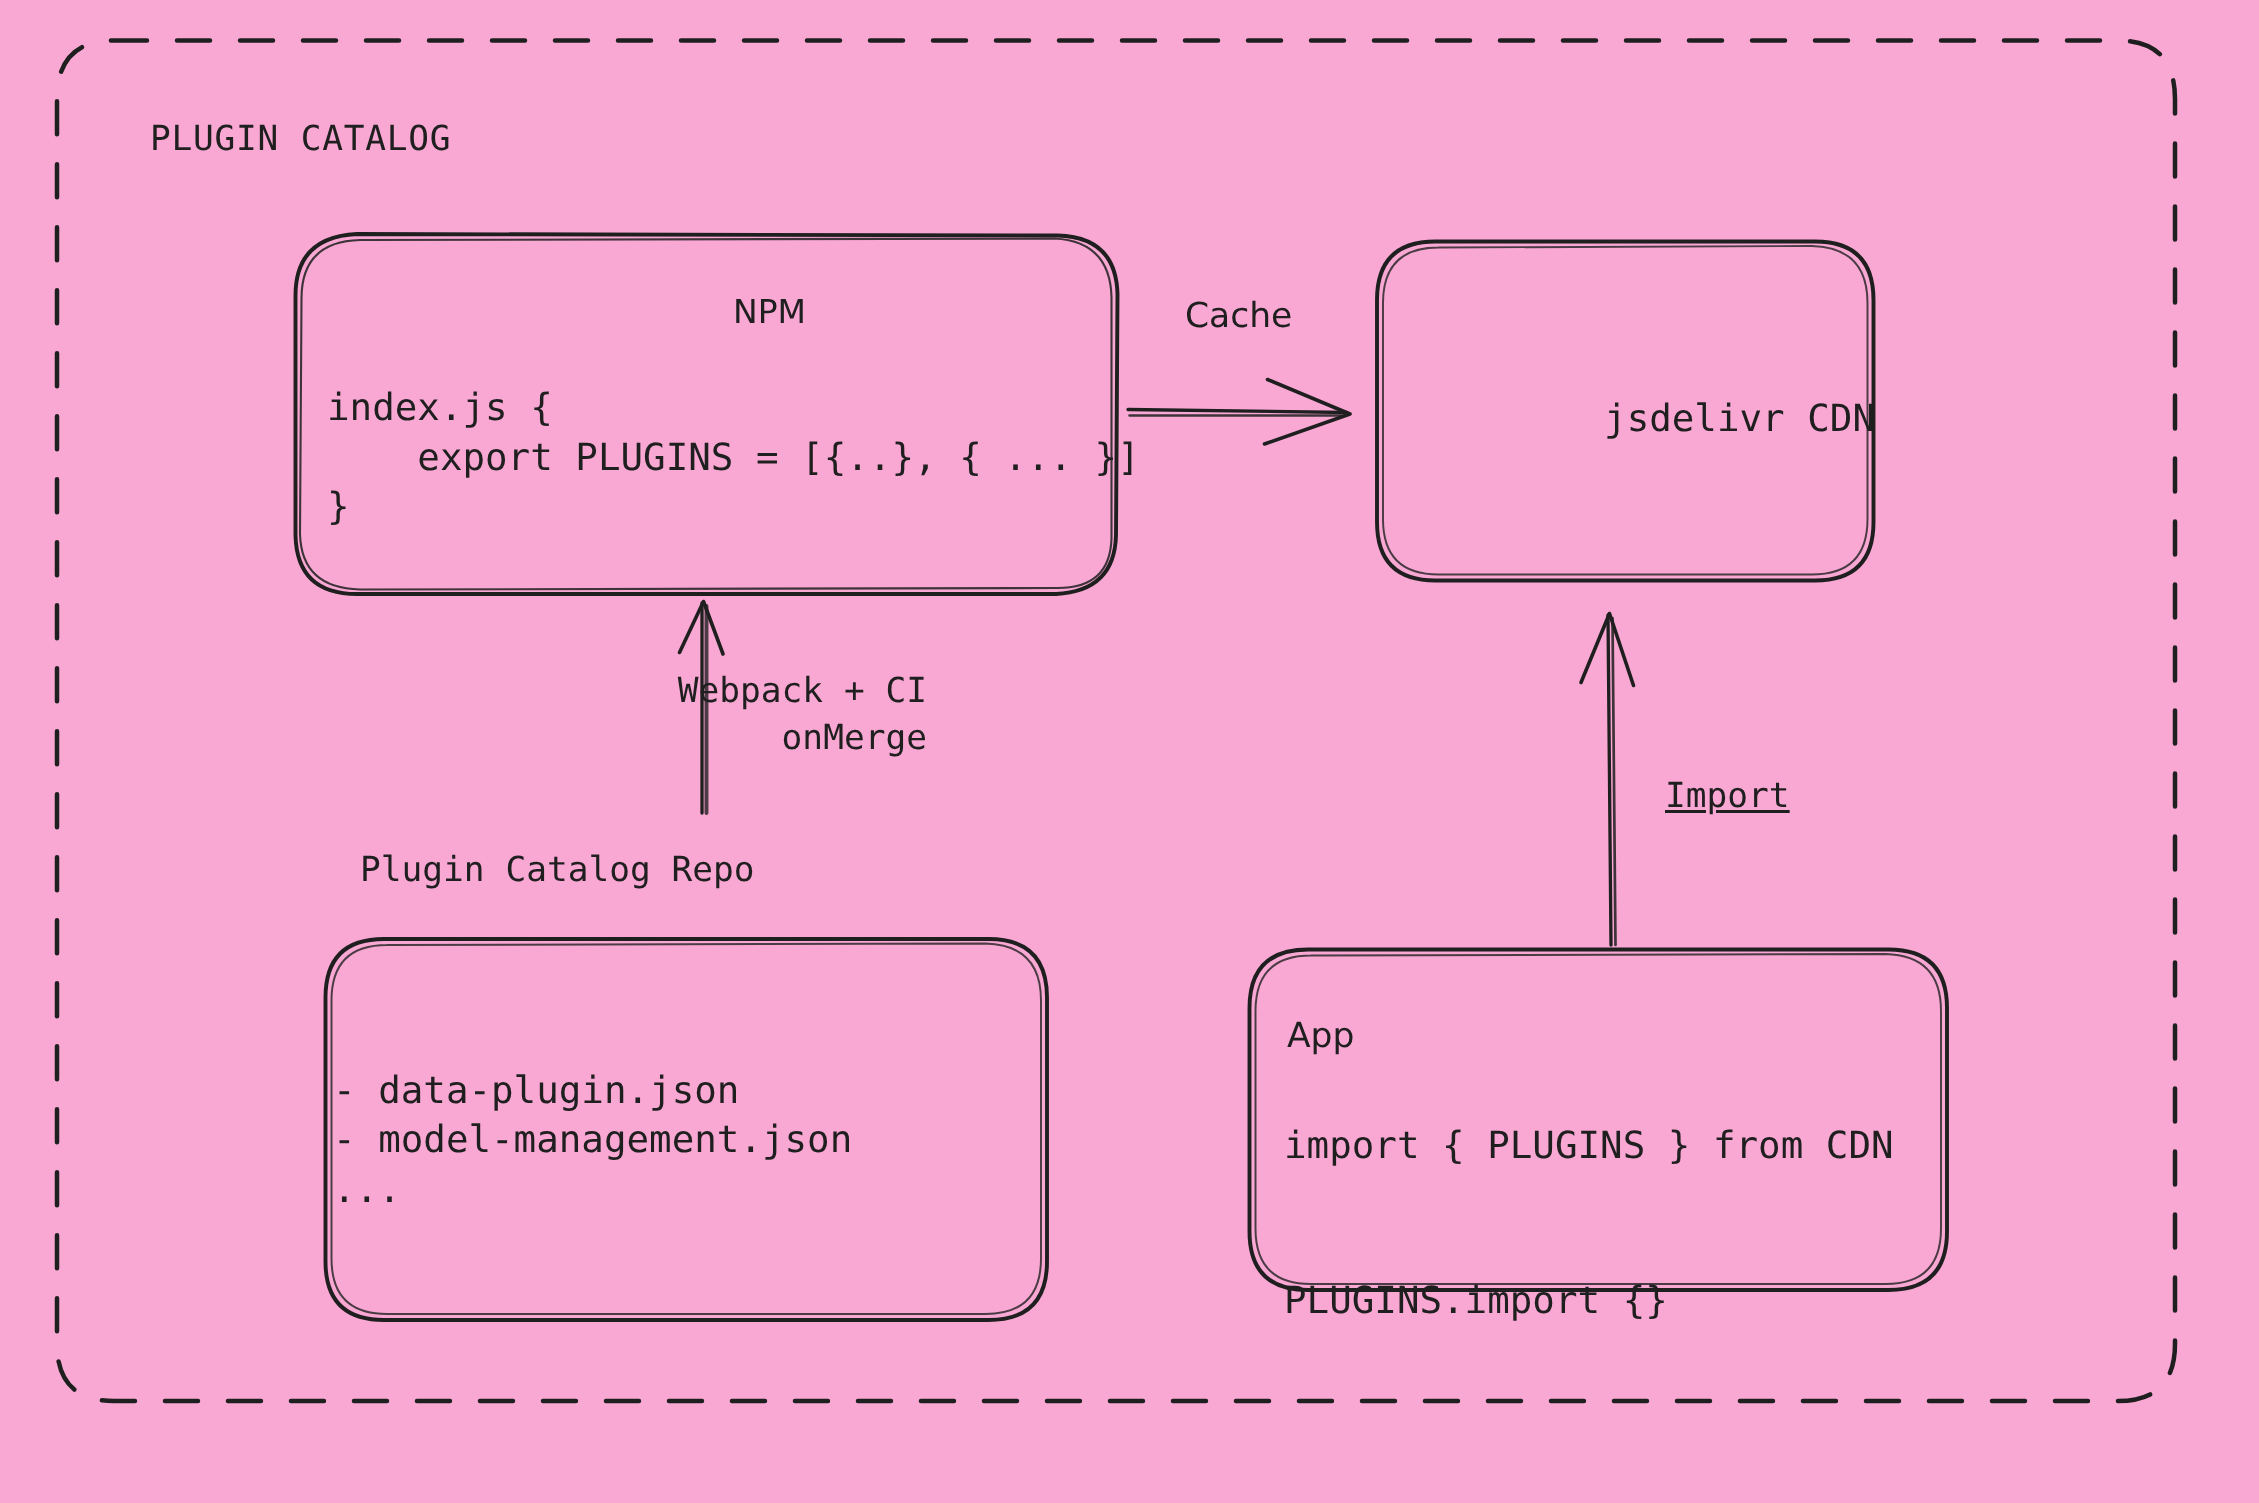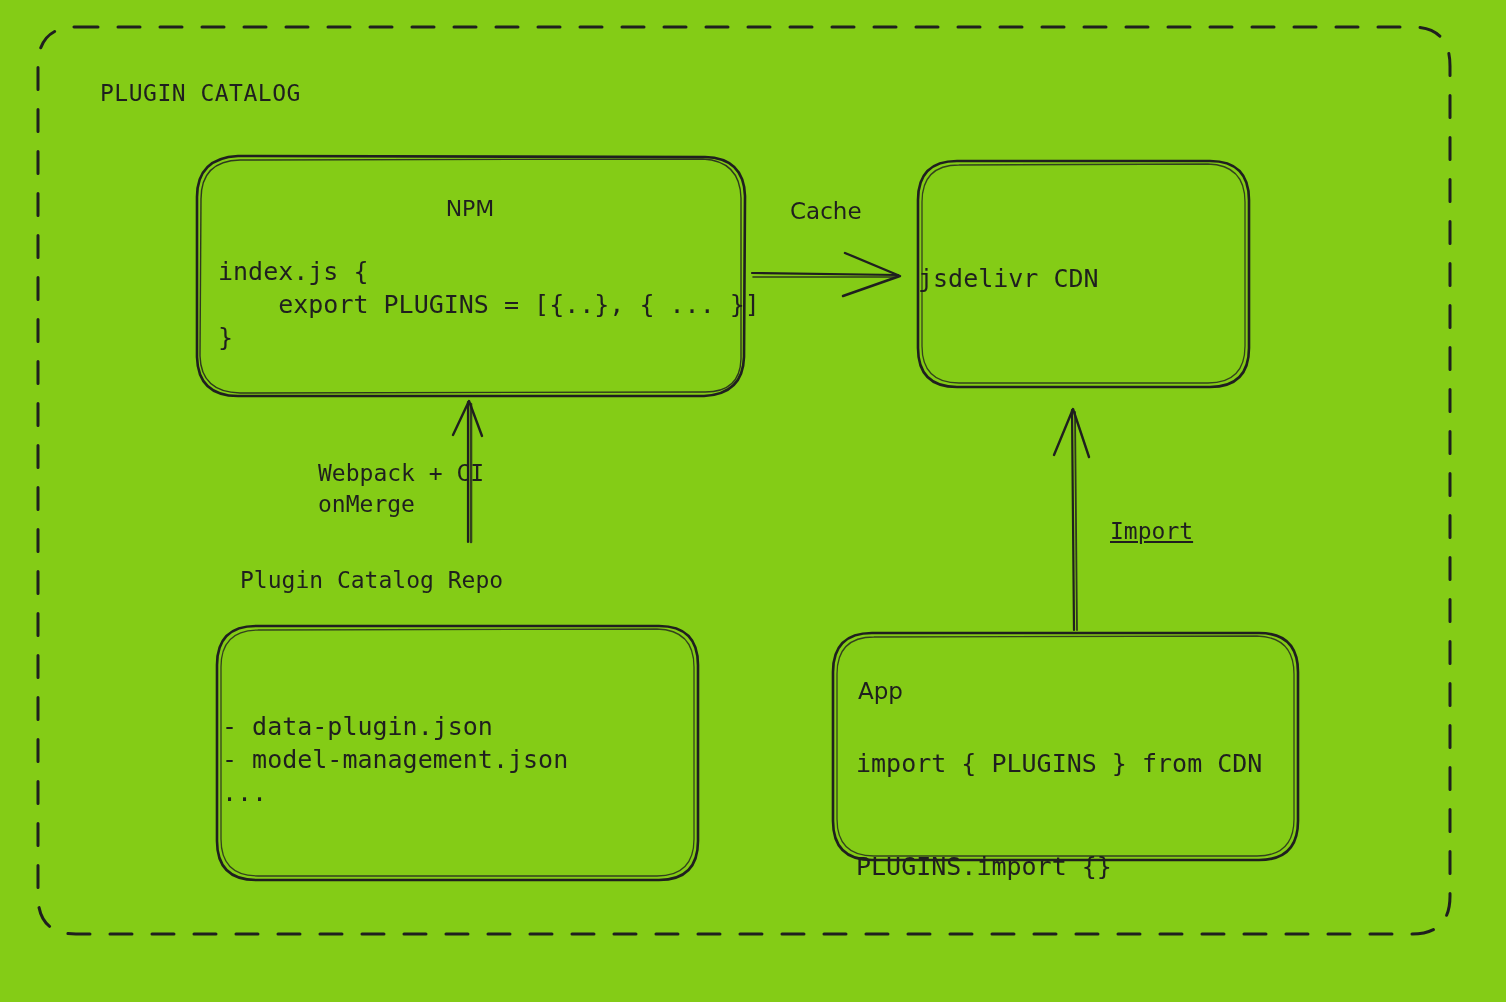--- a/index.html
+++ b/index.html
@@ -8,21 +8,21 @@
     background: #ffffff;
   }
   body {
     font-family: "DejaVu Sans Mono", monospace;
     -webkit-font-smoothing: antialiased;
   }
   #canvas {
     position: relative;
     width: 1506px;
     height: 1002px;
-    background: #84cc16;
+    background: #f9a8d4;
     overflow: hidden;
   }
   .svg-layer {
     position: absolute;
     left: 0;
     top: 0;
     width: 1506px;
     height: 1002px;
     pointer-events: none;
   }
@@ -47,50 +47,51 @@
     letter-spacing: 0.5px;
   }
 
   
   #npm-title {
     left: 195px;
     top: 198px;
     width: 550px;
     text-align: center;
     font-size: 22px;
+    padding-left: 43px;
   }
   #npm-code {
     left: 218px;
     top: 255px;
     font-size: 25px;
     line-height: 1.32;
   }
 
   
   #cdn-title {
     left: 918px;
     top: 266px;
     width: 332px;
-    text-align: left;
+    text-align: right;
     font-size: 25px;
   }
 
   
   #cache-label {
     left: 790px;
     top: 200px;
     font-size: 23px;
   }
 
   
   #webpack-label {
     left: 318px;
-    top: 458px;
+    top: 446px;
     width: 300px;
-    text-align: left;
+    text-align: right;
     font-size: 23px;
     line-height: 1.35;
   }
 
   
   #repo-label {
     left: 240px;
     top: 569px;
     width: 390px;
     text-align: left;

